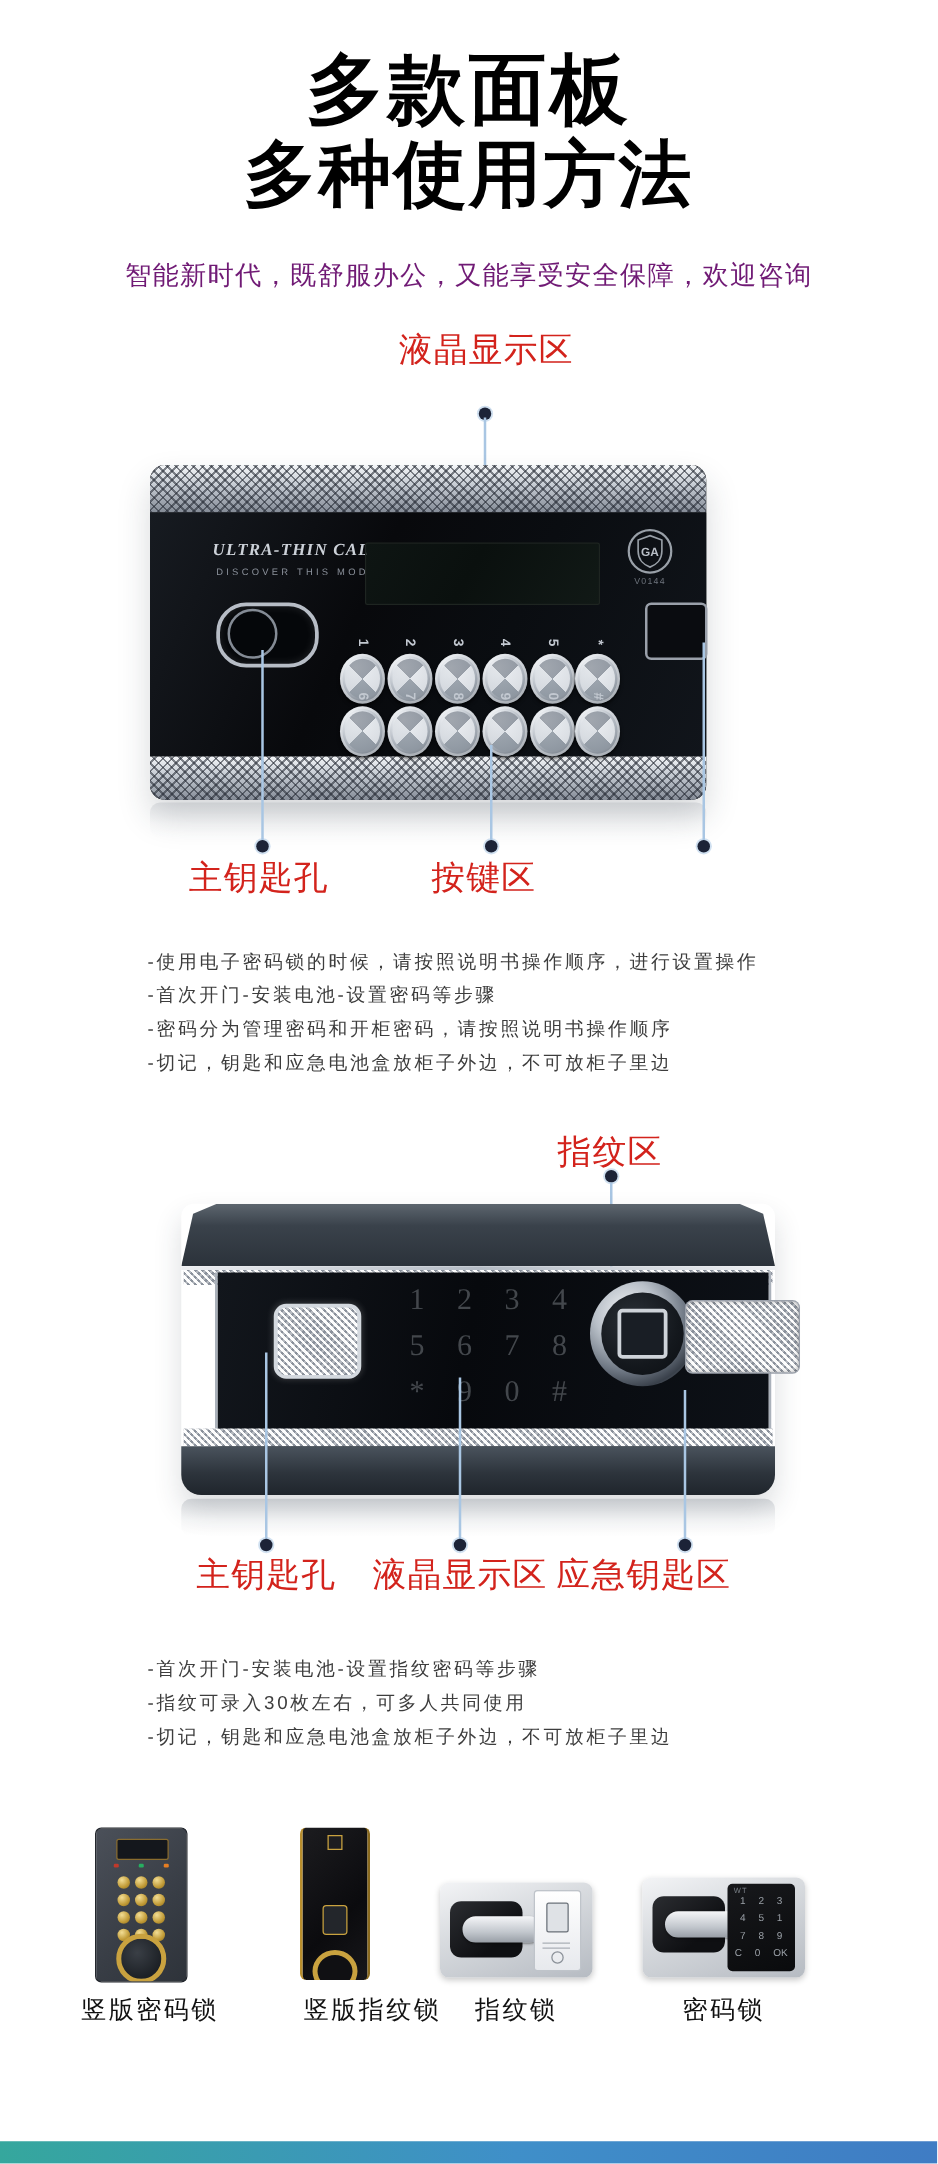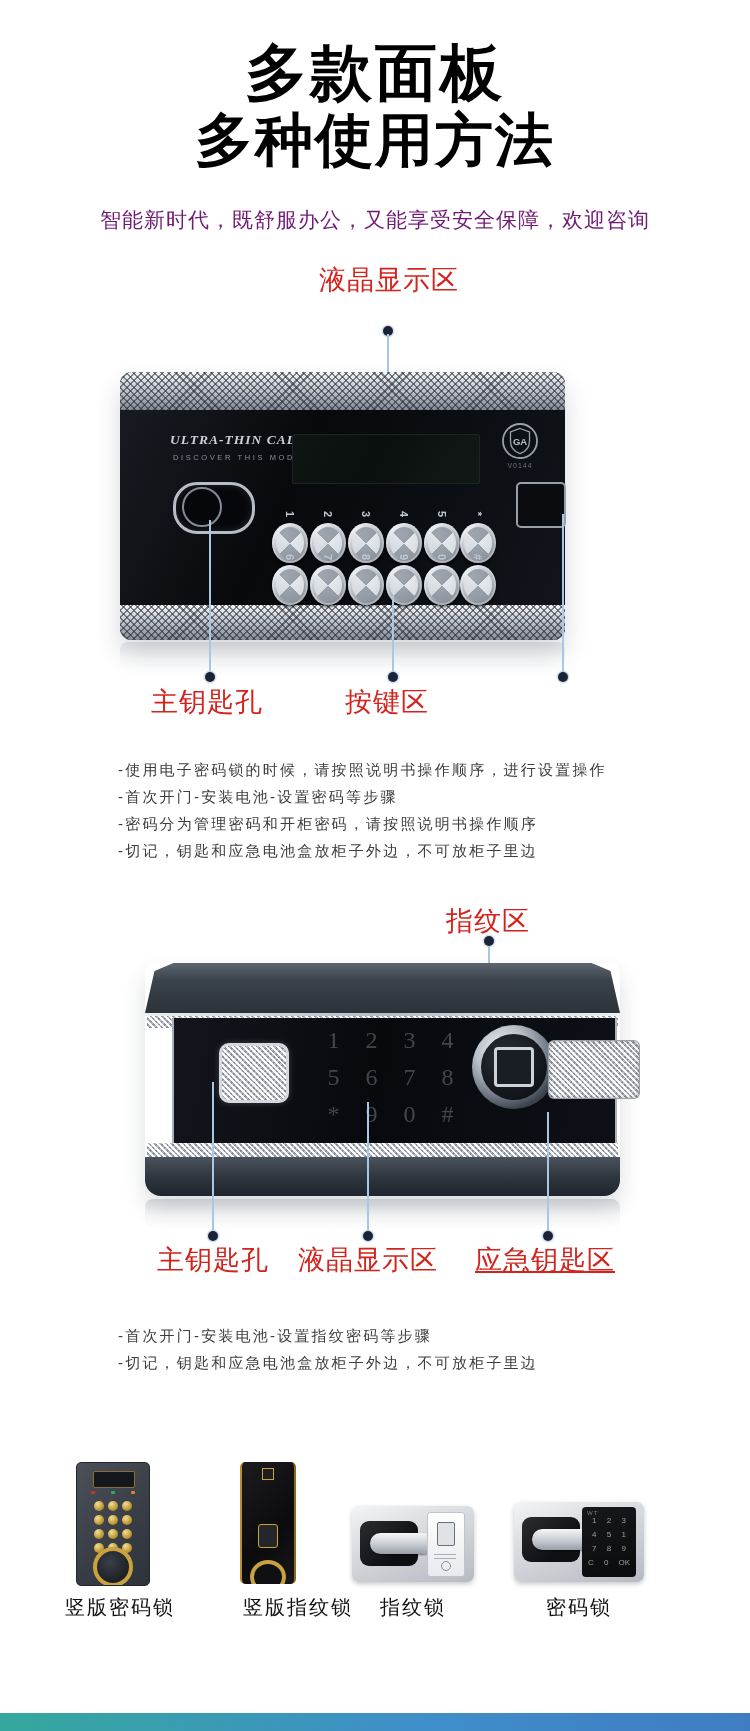--- a/index.html
+++ b/index.html
@@ -262,24 +262,25 @@
 
   <div class="vline" style="left:212px; top:1082px; height:150px;"></div>
   <span class="dot" style="left:213px; top:1236px;"></span>
   <div class="vline" style="left:367px; top:1102px; height:130px;"></div>
   <span class="dot" style="left:368px; top:1236px;"></span>
   <div class="vline" style="left:547px; top:1112px; height:120px;"></div>
   <span class="dot" style="left:548px; top:1236px;"></span>
 
   <div class="callout" style="left:213px; top:1242px;">主钥匙孔</div>
   <div class="callout" style="left:368px; top:1242px;">液晶显示区</div>
-  <div class="callout" style="left:545px; top:1242px;text-decoration:underline;">应急钥匙区</div>
+  <div class="callout" style="left:515px; top:1242px;">应急钥匙区</div>
 
   <div class="notes" style="top:1322px;">
     <div>-首次开门-安装电池-设置指纹密码等步骤</div>
+    <div>-指纹可录入30枚左右，可多人共同使用</div>
     <div>-切记，钥匙和应急电池盒放柜子外边，不可放柜子里边</div>
   </div>
 
   <div class="p-vert p1">
     <div class="p1-display"></div>
     <div class="p1-leds">
       <i style="background:#c0392b"></i>
       <i style="background:#27ae60"></i>
       <i style="background:#e67e22"></i>
     </div>

